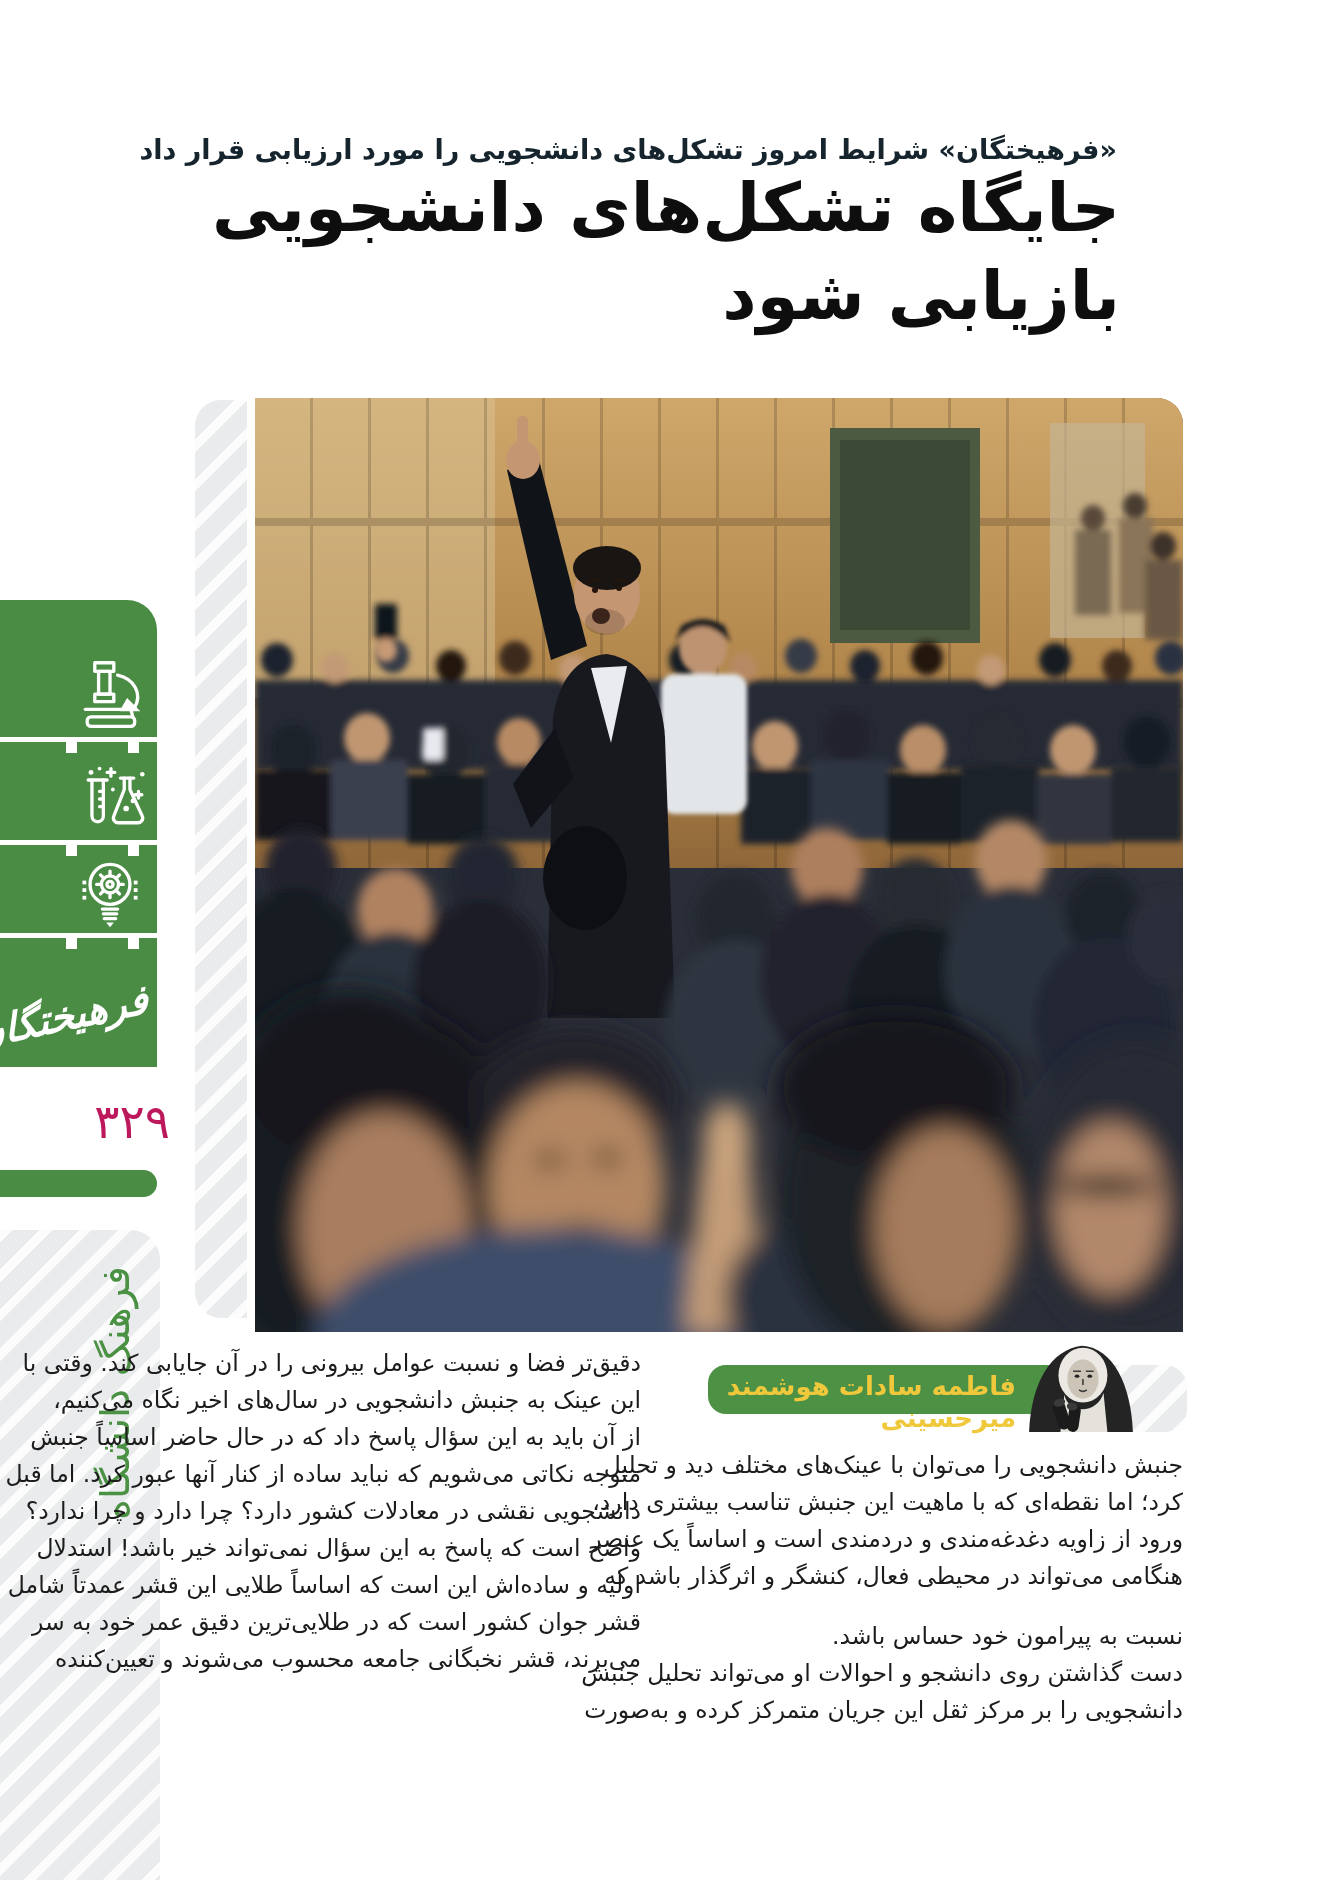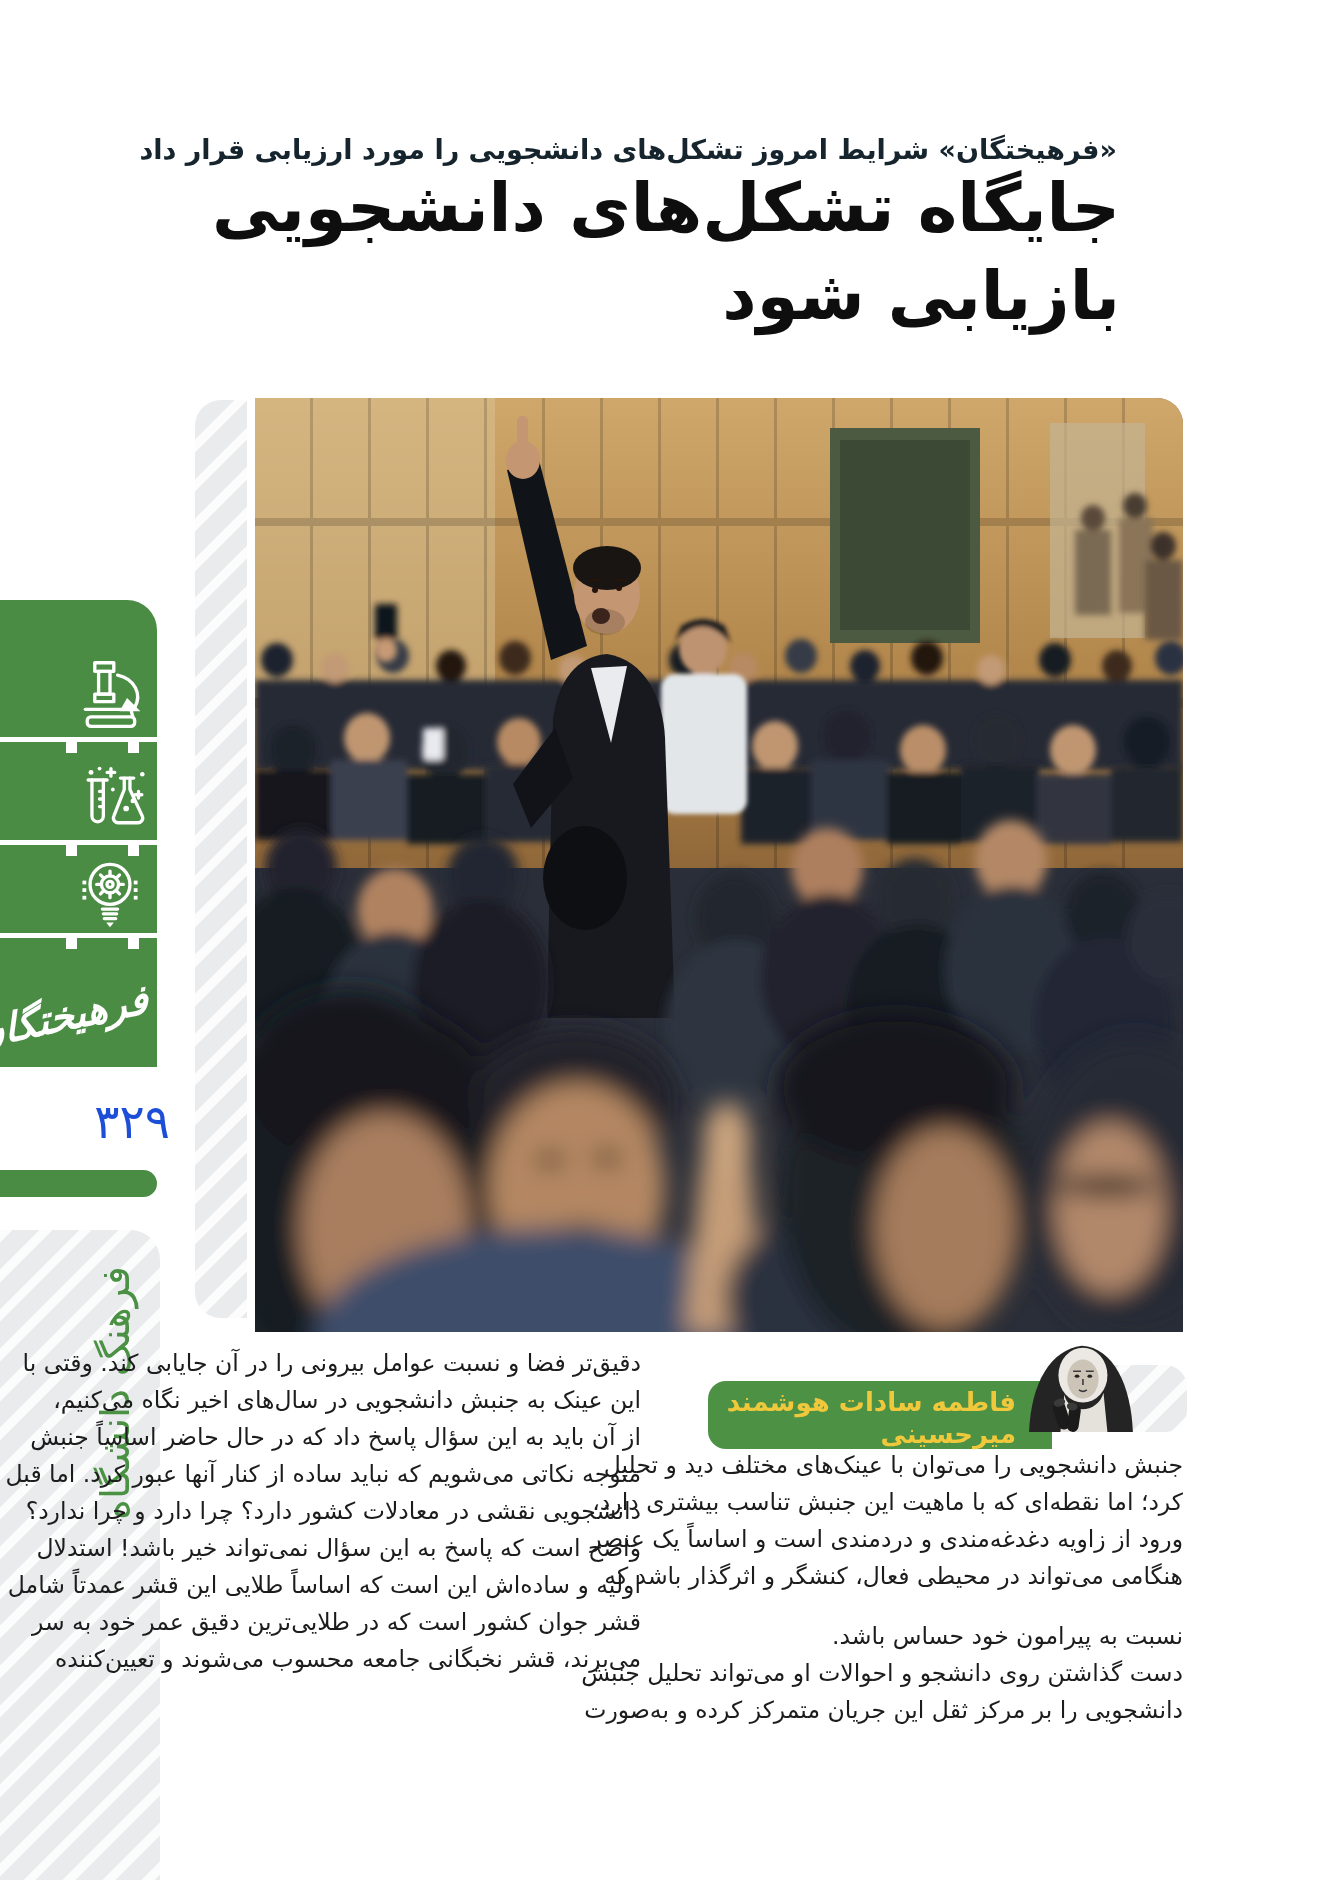--- a/index.html
+++ b/index.html
@@ -30,35 +30,35 @@
   .i1{top:58px;} .i2{top:161px;} .i3{top:254px;}
   .shelf{position:absolute;left:0;width:157px;height:5px;background:#fff;}
   .s1{top:137px;} .s2{top:240px;} .s3{top:333px;}
   .shelf i{position:absolute;top:5px;width:11px;height:11px;background:#fff;}
   .shelf i.l1{left:66px;} .shelf i.l2{left:128px;}
   .brand{position:absolute;left:0;right:8px;bottom:30px;text-align:center;color:#fff;
          font-size:40px;font-weight:bold;font-style:italic;direction:rtl;
          transform:rotate(-12deg) skewX(-6deg);}
 
   .page-number{left:55px;top:1094px;width:115px;text-align:right;font-size:47px;
-               color:#1d4ed8;direction:rtl;}
+               color:#be185d;direction:rtl;}
   .green-bar{left:0;top:1170px;width:157px;height:27px;background:#4a8c44;
              border-radius:0 14px 14px 0;}
 
   
   .section-block{left:0;top:1230px;width:160px;height:650px;border-radius:0 30px 0 0;}
   .vertical-label{left:92px;top:1520px;transform-origin:0 0;transform:rotate(-90deg);
                   font-size:40px;color:#4a9144;direction:rtl;white-space:nowrap;
                   width:max-content;letter-spacing:1px;}
 
   
   .author-gray{left:1040px;top:1365px;width:147px;height:67px;border-radius:0 22px 22px 0;}
-  .author-green{left:708px;top:1365px;width:344px;height:68px;background:#4d9145;
+  .author-green{left:708px;top:1365px;width:344px;height:49px;background:#4d9145;
                 border-radius:18px 0 0 18px;direction:rtl;text-align:right;
-                padding:5px 36px 0 10px;box-sizing:border-box;margin-top:16px;}
+                padding:5px 36px 0 10px;box-sizing:border-box;}
   .author-name{font-size:26px;font-weight:bold;color:#f0c83c;line-height:32px;}
   .author-role{font-size:19px;font-weight:bold;color:#fff;line-height:26px;}
   .author-photo{left:1008px;top:1336px;width:144px;height:96px;}
 
   
   .col{direction:rtl;font-size:23.5px;color:#1c1c1c;}
   .col .line{height:37px;line-height:37px;text-align:justify;text-align-last:justify;
              white-space:nowrap;}
   .col .line.no-justify{text-align-last:right;margin-top:23px;}
   .col-right{left:665px;top:1447px;width:518px;}

